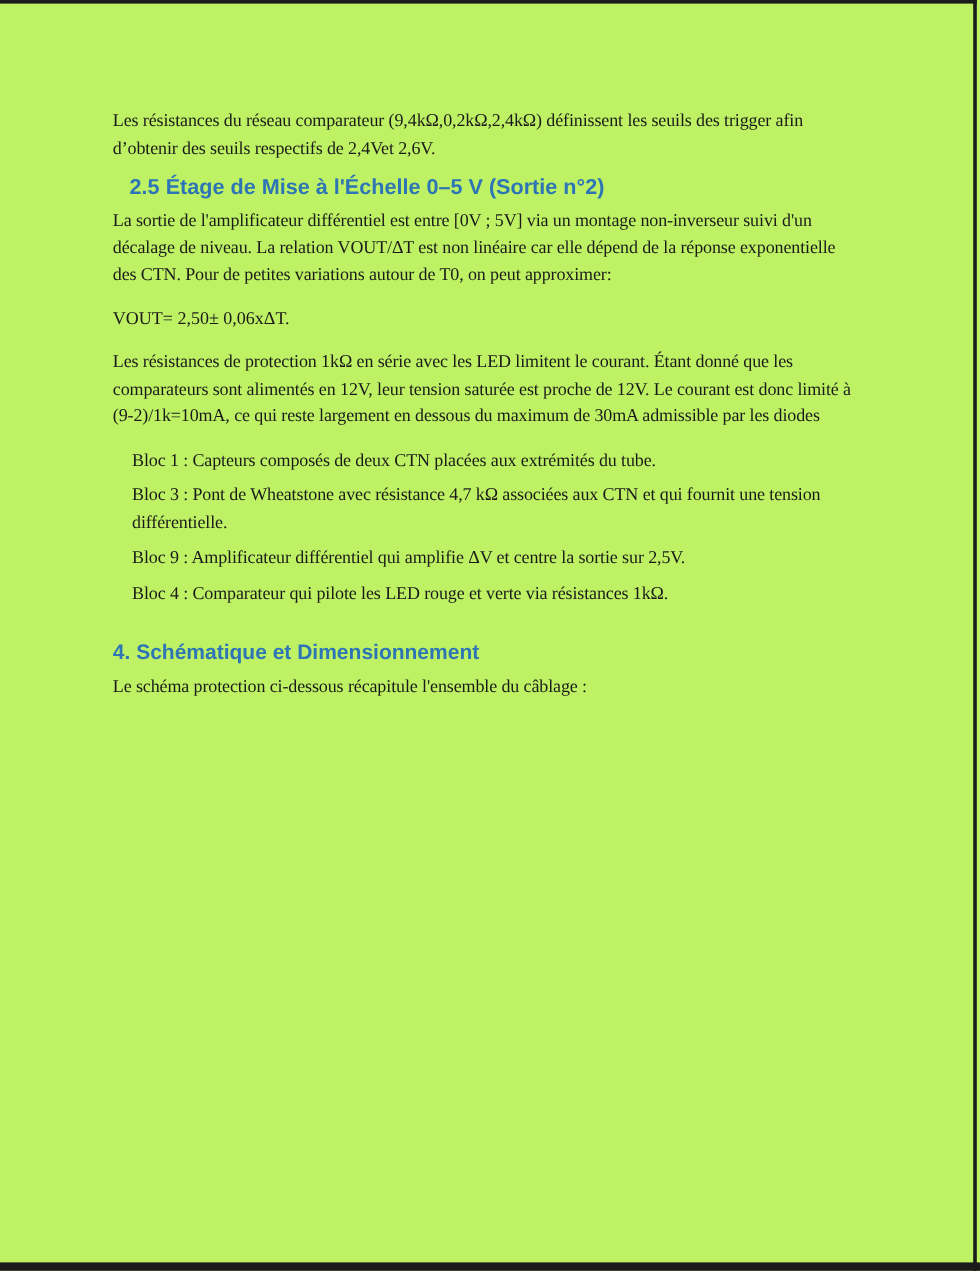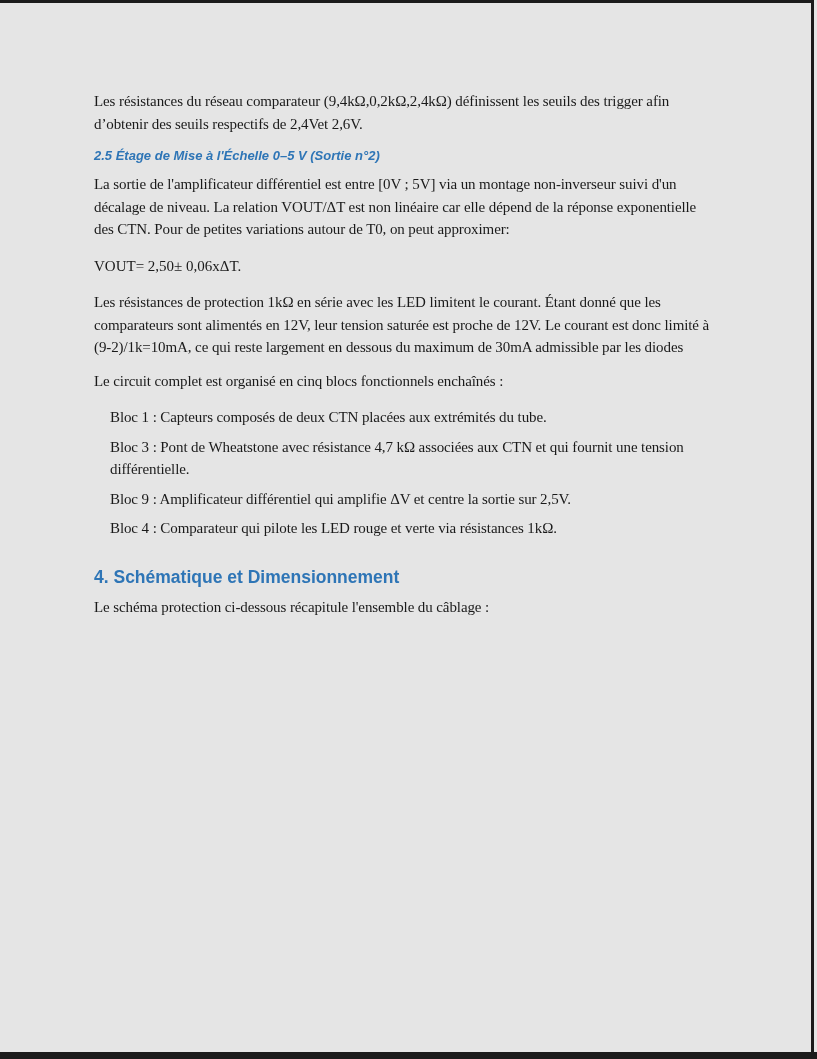--- a/index.html
+++ b/index.html
@@ -7,21 +7,21 @@
   body {
     width: 817px;
     height: 1059px;
     position: relative;
     overflow: hidden;
     font-family: "Liberation Serif", serif;
   }
   .page {
     position: absolute;
     inset: 0;
-    background: #e5e5e5;
+    background: #bef264;
   }
   
   .border-top {
     position: absolute;
     top: 0; left: 0;
     width: 814px; height: 3px;
     background: #1b1b1b;
   }
   .border-right {
     position: absolute;
@@ -44,26 +44,25 @@
     color: #1a1a1a;
   }
   p.body-text {
     font: 15px/22.5px "Liberation Serif", serif;
     color: #1a1a1a;
     margin: 0 0 11px 0;
     letter-spacing: -0.1px;
   }
   h2.sub-heading {
     font-family: "Liberation Sans", sans-serif;
-    font-size: 13px;
+    font-size: 18px;
     line-height: 20px;
     font-weight: bold;
     color: #2e75b6;
-    margin: 9px 0 7px 0;
-    font-style: italic;
+    margin: 9px 0 7px 14px;
   }
   h1.main-heading {
     font-family: "Liberation Sans", sans-serif;
     font-size: 17.5px;
     line-height: 22px;
     font-weight: bold;
     color: #2e75b6;
     margin: 26px 0 8px 0;
   }
   p.formula {
@@ -94,21 +93,20 @@
 
     <div class="spacer-after-intro"></div>
 
     <p class="formula">VOUT= 2,50± 0,06xΔT.</p>
 
     <div class="spacer-after-intro"></div>
 
     <p class="body-text">Les résistances de protection 1kΩ en série avec les LED limitent le courant. Étant donné que les comparateurs sont alimentés en 12V, leur tension saturée est proche de 12V. Le courant est donc limité à (9-2)/1k=10mA, ce qui reste largement en dessous du maximum de 30mA admissible par les diodes</p>
 
 
-    <p class="body-text">Le circuit complet est organisé en cinq blocs fonctionnels enchaînés :</p>
 
     <div class="spacer-after-intro"></div>
 
     <p class="bloc-item">Bloc 1 : Capteurs composés de deux CTN placées aux extrémités du tube.</p>
     <p class="bloc-item">Bloc 3 : Pont de Wheatstone avec résistance 4,7 kΩ associées aux CTN et qui fournit une tension différentielle.</p>
     <p class="bloc-item">Bloc 9 : Amplificateur différentiel qui amplifie ΔV et centre la sortie sur 2,5V.</p>
     <p class="bloc-item">Bloc 4 : Comparateur qui pilote les LED rouge et verte via résistances 1kΩ.</p>
 
     <h1 class="main-heading">4. Schématique et Dimensionnement</h1>
 

